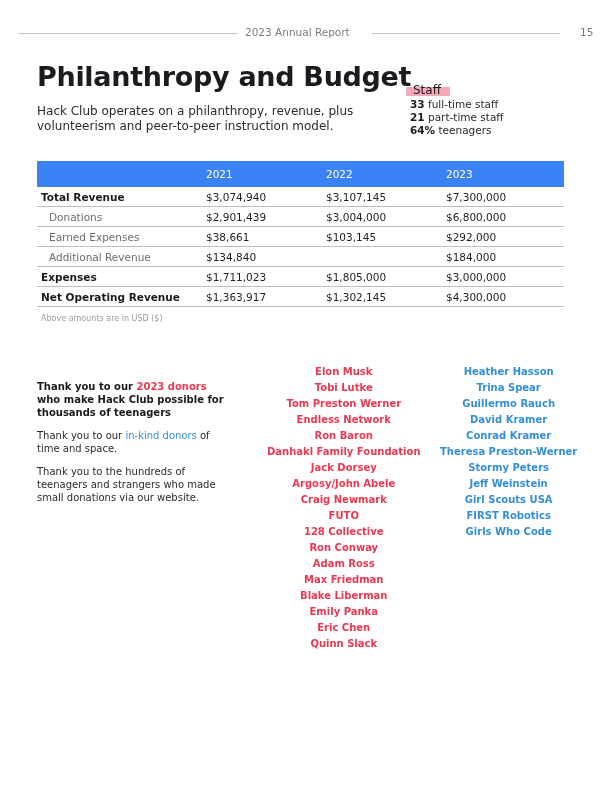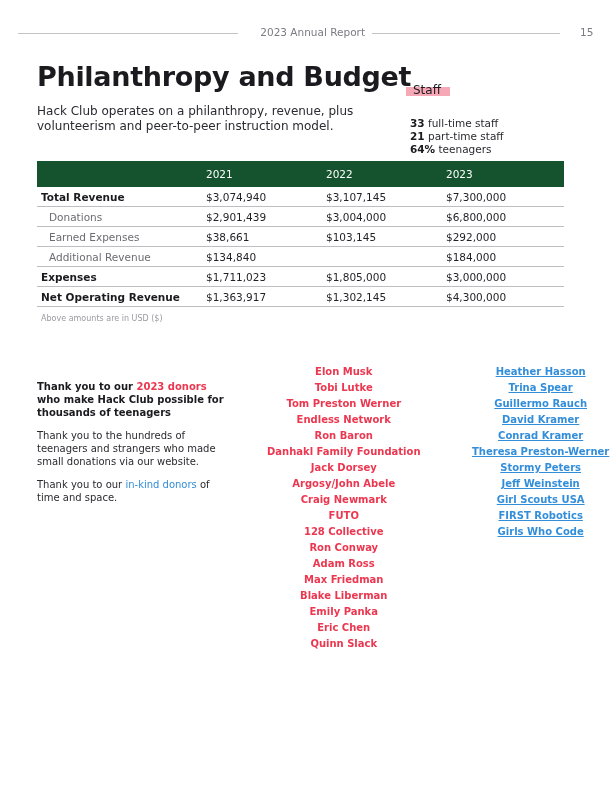--- a/index.html
+++ b/index.html
@@ -3,68 +3,68 @@
 <meta charset="utf-8">
 <style>
   html, body { margin: 0; padding: 0; background: #ffffff; }
   body { width: 612px; height: 792px; position: relative; overflow: hidden;
          font-family: "DejaVu Sans", sans-serif; color: #1f1f24; }
 
   .runhead { position: absolute; top: 26px; left: 0; width: 612px; height: 14px; }
   .runhead .line { position: absolute; top: 7px; height: 1px; background: #c4c4c8; }
   .runhead .l1 { left: 18px; width: 220px; }
   .runhead .l2 { left: 372px; width: 188px; }
-  .runhead .title { position: absolute; left: 245px; width: 120px; top: 0; font-size: 10.5px; color: #7b7b82; text-align: right; }
+  .runhead .title { position: absolute; left: 245px; width: 120px; top: 0; font-size: 10.5px; color: #7b7b82; text-align: left; }
   .runhead .pageno { position: absolute; left: 580px; top: 0; font-size: 10.5px; color: #7b7b82; }
 
   h1.title { position: absolute; left: 37px; top: 61px; margin: 0; font-size: 27px; font-weight: bold; letter-spacing: -0.3px; color: #1a1a1f; }
   .subtitle { position: absolute; left: 37px; top: 104px; width: 340px; font-size: 12px; line-height: 15px; color: #2a2a30; }
 
   .staff { position: absolute; left: 410px; top: 79px; width: 140px; }
   .staff .hdr { display: inline-block; position: relative; font-size: 12px; color: #1a1a1f; padding: 0 3px; line-height: 11px; }
   .staff .hdr::before { content: ""; position: absolute; left: -4px; right: -6px; top: 2px; bottom: 0px; background: #f6a8b6; z-index: -1; }
   .staff .row { font-size: 10.5px; line-height: 13px; color: #2a2a30; }
   .staff .row b { color: #1a1a1f; }
 
   table.budget { position: absolute; left: 37px; top: 161px; width: 527px; border-collapse: collapse; font-size: 10.5px; }
-  table.budget th { background: #14532d; color: #ffffff; font-weight: normal; text-align: left; height: 26px; padding: 0; }
+  table.budget th { background: #3b82f6; color: #ffffff; font-weight: normal; text-align: left; height: 26px; padding: 0; }
   table.budget td { height: 19px; border-bottom: 1px solid #bdbdc2; padding: 0; color: #1f1f24; }
   table.budget td.label { padding-left: 4px; width: 157px; }
   table.budget td.sub { padding-left: 12px; color: #6b6b72; }
   table.budget td.bold { font-weight: bold; color: #1a1a1f; }
   table.budget td.c1, table.budget th.c1 { width: 120px; }
   table.budget td.c2, table.budget th.c2 { width: 120px; }
   .note { position: absolute; left: 41px; top: 314px; font-size: 8px; color: #9a9aa0; }
 
   .thanks { position: absolute; left: 37px; top: 380px; width: 190px; font-size: 10px; line-height: 13px; color: #2a2a30; }
   .thanks p { margin: 0 0 10px 0; }
   .thanks p.lead { font-weight: bold; color: #1a1a1f; }
   .red { color: #ec3750; }
   .blue { color: #338eda; }
 
   .donors { position: absolute; top: 364px; font-size: 10px; font-weight: bold; line-height: 16px; text-align: center; }
   .donors div { white-space: nowrap; }
   .donors.red-list { left: 267px; color: #ec3750; }
-  .donors.blue-list { left: 472px; color: #338eda; text-decoration: underline; }
+  .donors.blue-list { left: 440px; color: #338eda; }
 </style>
 </head>
 <body>
 
 <div class="runhead">
   <div class="line l1"></div>
   <div class="title">2023 Annual Report</div>
   <div class="line l2"></div>
   <div class="pageno">15</div>
 </div>
 
 <h1 class="title">Philanthropy and Budget</h1>
 <div class="subtitle">Hack Club operates on a philanthropy, revenue, plus volunteerism and peer-to-peer instruction model.</div>
 
 <div class="staff">
-  <div style="position:relative; z-index:0; margin-bottom:19px;">
+  <div style="position:relative; z-index:0; margin-bottom:0;">
     <span class="hdr">Staff</span>
   </div>
   <div class="row"><b>33</b> <span>full-time staff</span></div>
   <div class="row"><b>21</b> <span>part-time staff</span></div>
   <div class="row"><b>64%</b> <span>teenagers</span></div>
 </div>
 
 <table class="budget">
   <thead>
     <tr>
@@ -110,22 +110,22 @@
         <td class="c1">$1,363,917</td>
         <td class="c2">$1,302,145</td>
         <td class="c3">$4,300,000</td>
       </tr>
     </tbody>
 </table>
 <div class="note">Above amounts are in USD ($)</div>
 
 <div class="thanks">
   <p class="lead"><span>Thank you to our </span><span class="red">2023 donors</span><span> who make Hack Club possible for thousands of teenagers</span></p>
+  <p><span>Thank you to our </span><span class="blue">in-kind donors</span><span> of time and space.</span></p>
   <p>Thank you to the hundreds of teenagers and strangers who made small donations via our website.</p>
-  <p><span>Thank you to our </span><span class="blue">in-kind donors</span><span> of time and space.</span></p>
 </div>
 
 <div class="donors red-list" id="donors-red">
     <div>Elon Musk</div>
     <div>Tobi Lutke</div>
     <div>Tom Preston Werner</div>
     <div>Endless Network</div>
     <div>Ron Baron</div>
     <div>Danhakl Family Foundation</div>
     <div>Jack Dorsey</div>

